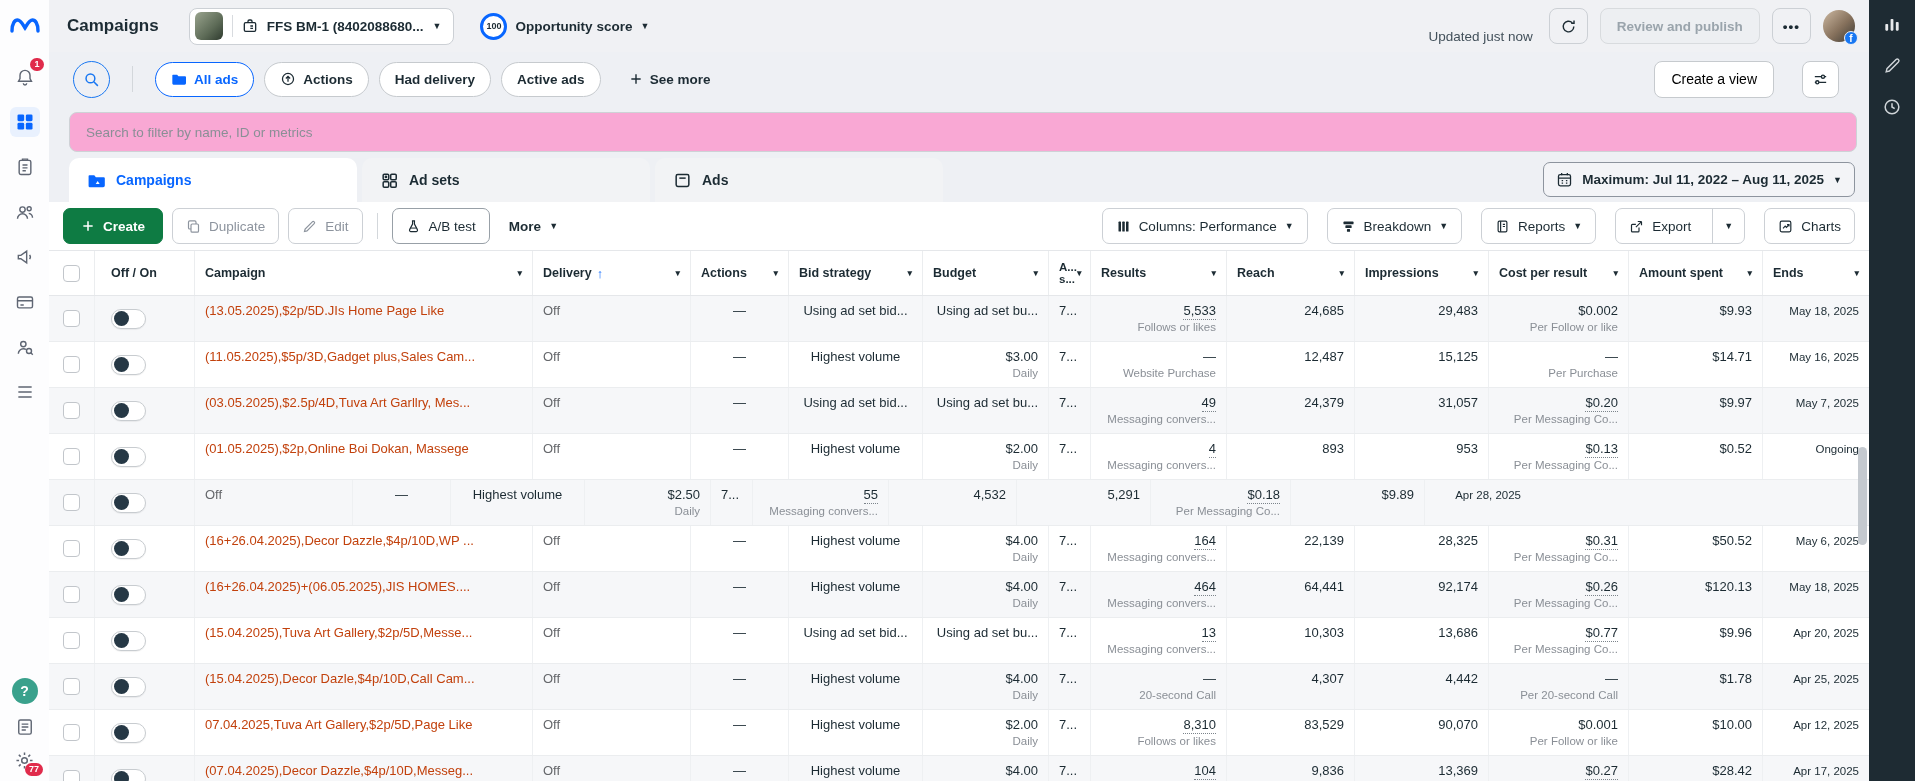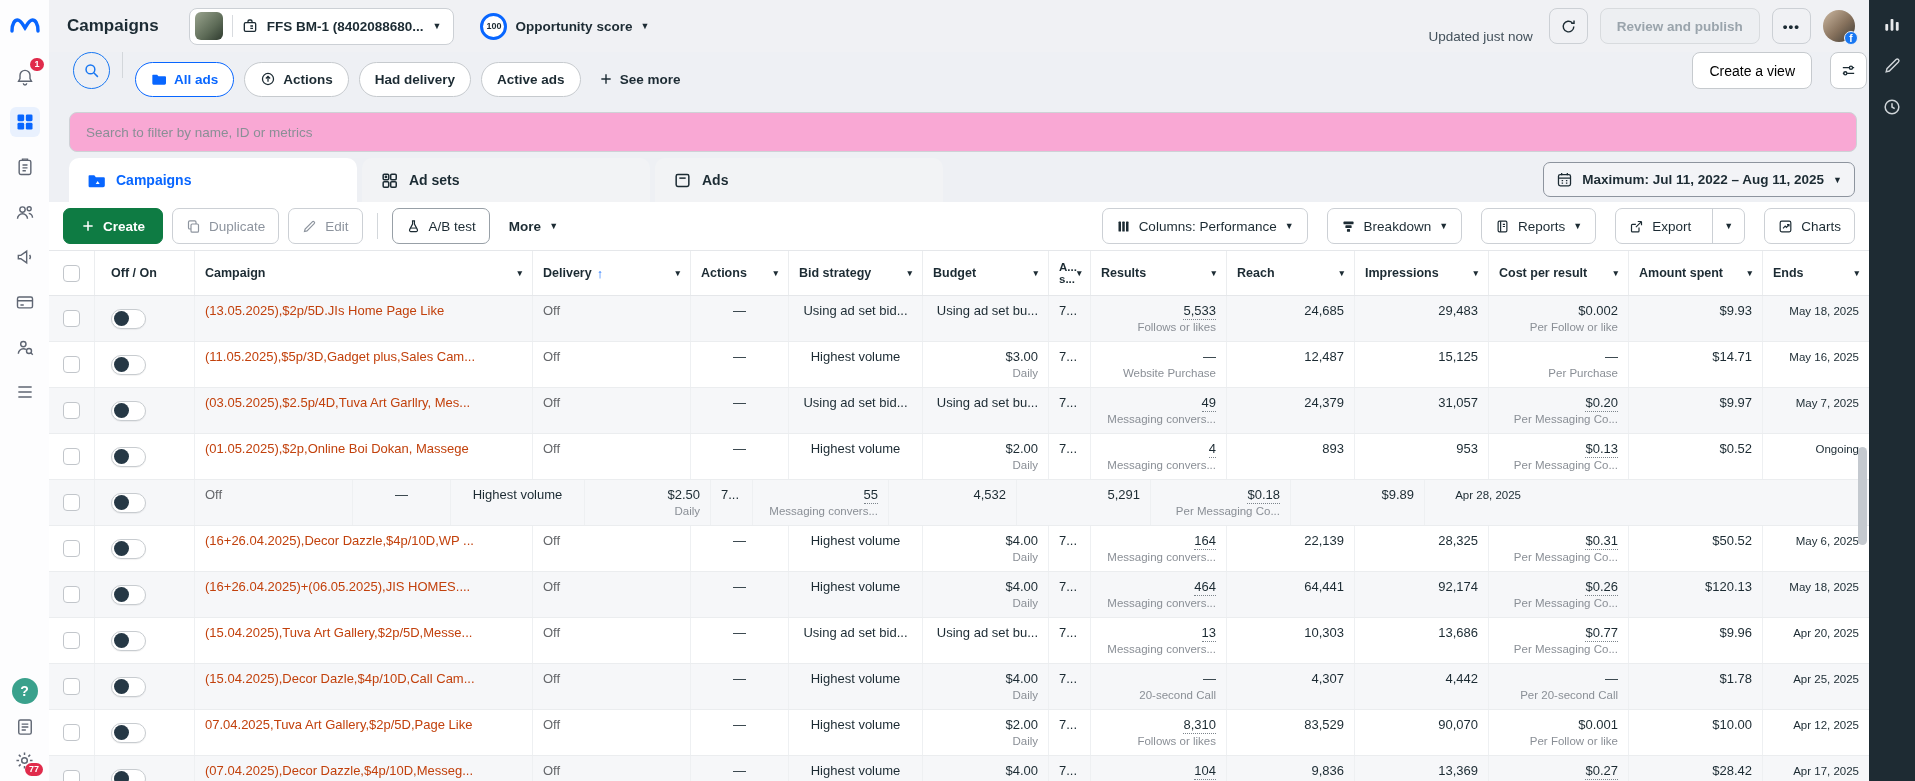--- a/index.html
+++ b/index.html
@@ -33,21 +33,21 @@
   .opp .lbl { font-size:13.5px; font-weight:bold; }
   .tb-right { margin-left:auto; display:flex; align-items:center; gap:12px; }
   .upd { font-size:13.5px; color:#42505a; margin-right:4px;margin-top:21px; }
   .sqbtn { height:36px; min-width:36px; border:1px solid #ccd0d5; border-radius:8px; background:transparent; display:flex; align-items:center; justify-content:center; padding:0 10px; font-size:13.5px; }
   .disbtn { color:#9aa4ac; background:#edeff2; border-color:#d8dbde; padding:0 16px; font-weight:bold; }
   .dots { letter-spacing:1px; font-weight:bold; color:#1c2b33; }
   .uav { width:32px; height:32px; border-radius:50%; background:linear-gradient(135deg,#cdb9a2,#86715c 55%,#3c3a35); position:relative; }
   .uav .fb { position:absolute; right:-3px; bottom:-3px; width:14px; height:14px; border-radius:50%; background:#1877f2; color:#fff; font-size:10px; font-weight:bold; display:flex; align-items:center; justify-content:center; border:1.5px solid #f0f1f4; }
 
   
-  .frow { position:absolute; left:49px; right:46px; top:52px; height:54px; display:flex; padding:0 2px 0 24px; gap:8px; }
+  .frow { position:absolute; left:49px; right:46px; top:52px; height:54px; display:flex; align-items:center; padding:0 30px 0 24px; gap:18px; }
   .scir { width:37px; height:37px; border-radius:50%; border:1.5px solid #1877f2; display:flex; align-items:center; justify-content:center; background:#fff0; }
   .fdiv { width:1px; height:26px; background:#d3d7db; margin:0 4px; }
   .pill { height:35px; border-radius:18px; border:1px solid #c6cace; background:#fff; display:flex; align-items:center; gap:7px; padding:0 15px; font-size:13.5px; font-weight:bold; color:#1c2b33; }
   .pill.on { border:1.5px solid #0866ff; color:#0866ff; }
   .seemore { font-size:13.5px; font-weight:bold; margin-left:10px; display:flex; gap:7px; align-items:center; }
   .cview { margin-left:auto; height:37px; border:1px solid #c6cace; border-radius:8px; background:#fff; font-size:14px; display:flex; align-items:center; padding:0 16px; }
   .fset { width:37px; height:37px; border:1px solid #c6cace; border-radius:8px; background:#fff; display:flex; align-items:center; justify-content:center; margin-left:10px; }
 
   
   .srow { position:absolute; left:49px; right:46px; top:106px; height:52px; display:flex; align-items:center; padding:0 12px 0 20px; }

